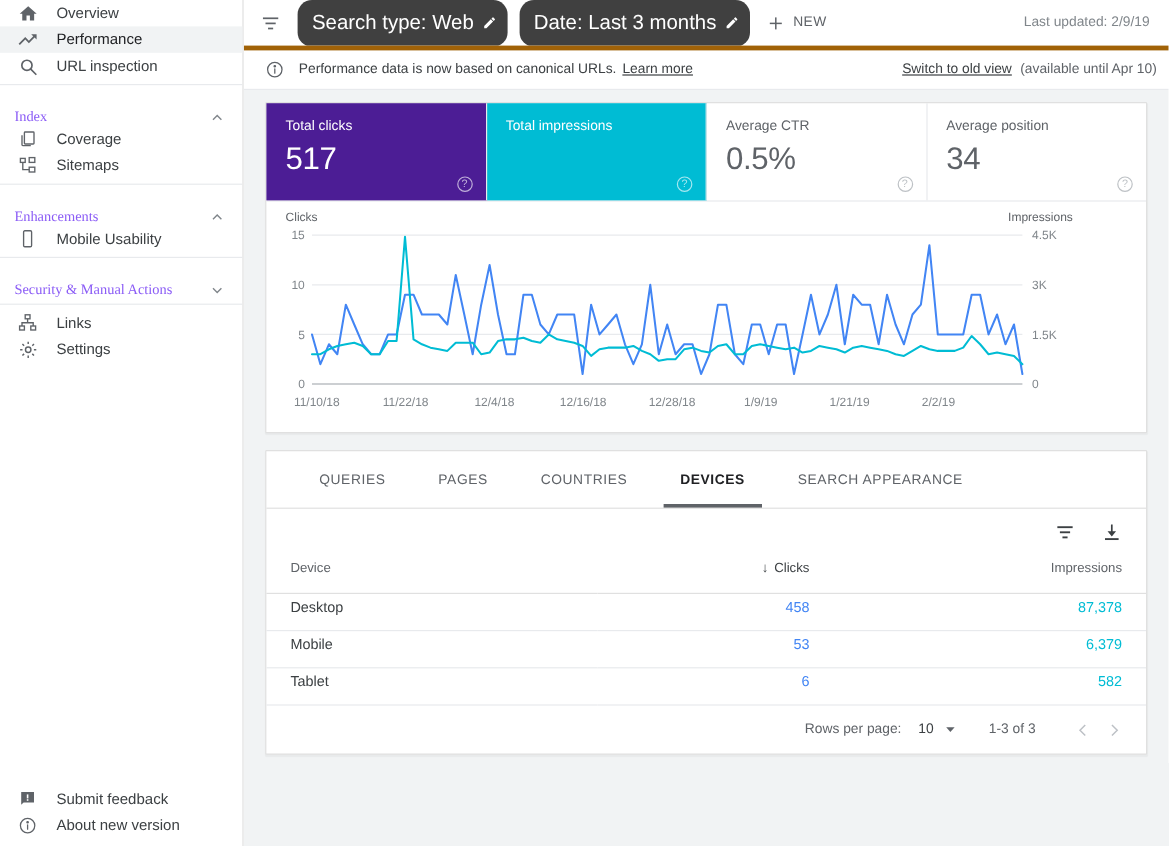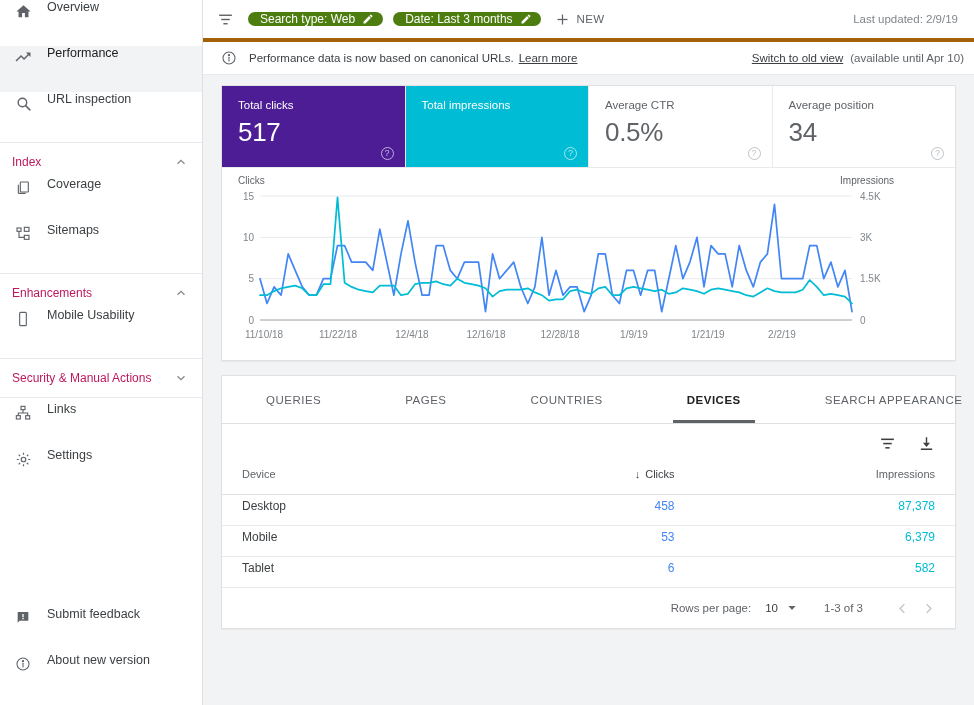--- a/index.html
+++ b/index.html
@@ -19,45 +19,46 @@
     width: 203px; height: 705px;
     background: #fff;
     border-right: 1px solid #e0e0e0;
     display: flex; flex-direction: column;
     position: relative;
     flex: 0 0 203px;
   }
   .nav-group { padding: 0; }
   .nav-sep { height: 1px; background: #e8eaed; margin: 4px 0; }
   .nav-item {
-    display: flex; 
-    height: 46px;
+    display: flex; align-items: center;
+    height: 22px;
     padding: 0 0 0 12px;
     cursor: pointer;
     font-size: 12.5px;
     color: #3c4043;
   }
   .nav-item.active { background: #f1f3f4; color: #202124; }
   .nav-item .ico {
     width: 22px; height: 22px;
     margin-right: 13px;
     display: flex; align-items: center; justify-content: center;
     flex: 0 0 22px;
     color: #5f6368;
   }
   .nav-item svg { display: block; }
   .nav-label { white-space: nowrap; }
 
   .section-head {
-    display: flex; align-items: center; justify-content: space-between;
+    display: flex; align-items: flex-end; justify-content: space-between;
     height: 30px;
     padding: 0 14px 0 12px;
     font-size: 12px;
-    color: #be185d;
+    color: #8b5cf6;
     cursor: pointer;
+    font-family: Liberation Serif, serif;
   }
   .section-head .chev { color: #80868b; display: flex; }
   .spacer { flex: 1 1 auto; }
   .footer-nav { padding-bottom: 6px; }
 
   
   .main {
     flex: 1 1 auto;
     height: 705px;
     background: #fff;
@@ -69,26 +70,26 @@
   .toolbar {
     height: 38px;
     display: flex; align-items: center;
     padding: 0 10px 0 14px;
     flex: 0 0 38px;
     background: #fff;
   }
   .filter-glyph { color: #5f6368; display: flex; margin-right: 14px; cursor: pointer; }
   .chip {
     display: inline-flex; align-items: center;
-    height: 14px;
-    background: #4d7c0f;
+    height: 39px;
+    background: #404040;
     color: #fff;
     border-radius: 12px;
     padding: 0 9px 0 12px;
-    font-size: 12px;
+    font-size: 17px;
     margin-right: 10px;
     cursor: pointer;
     white-space: nowrap;
   }
   .chip .pencil { margin-left: 7px; display: flex; }
   .new-btn {
     display: inline-flex; align-items: center;
     color: #5f6368;
     font-size: 11.5px;
     cursor: pointer;
@@ -171,21 +172,20 @@
   .ax-text { font-family: "Liberation Sans", sans-serif; font-size: 10px; fill: #80868b; }
   .ax-title { font-family: "Liberation Sans", sans-serif; font-size: 10px; fill: #5f6368; }
 
   
   .table-card { margin-top: 14px; }
   .tabs {
     display: flex;
     height: 48px;
     border-bottom: 1px solid #e0e0e0;
     padding-left: 22px;
-    gap: 40px;
   }
   .tab {
     display: flex; align-items: center; justify-content: center;
     padding: 0 22px;
     font-size: 11.5px;
     color: #5f6368;
     letter-spacing: .5px;
     cursor: pointer;
     position: relative;
     white-space: nowrap;

